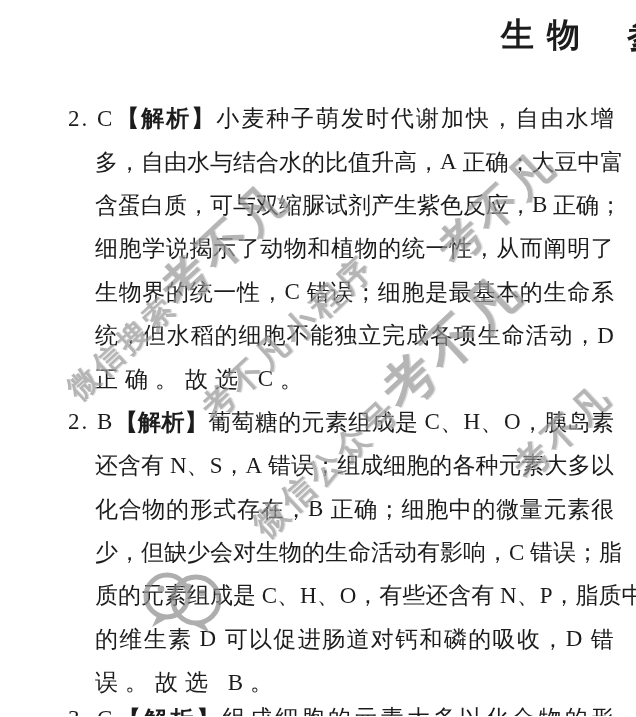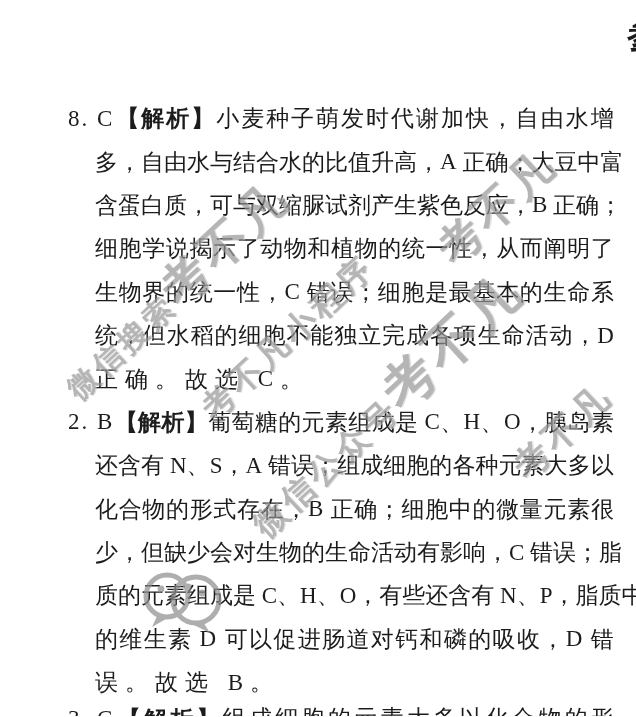--- a/index.html
+++ b/index.html
@@ -54,24 +54,25 @@
     text-shadow:1px 1px 0 #cfcfcf;
   }
   .wm .wm-pre { font-weight:700; }
   .logo-wm { position:absolute; z-index:5; opacity:.7; }
 </style>
 </head>
 <body>
 
 <div class="page">
 
+  <div class="page-title">生物</div>
   <div class="title-partial">参</div>
 
   <div class="answers">
-      <div class="line"><span class="latin">8. C</span><span class="label">【</span><span class="label">解</span><span class="label">析</span><span class="label">】</span><span>小</span><span>麦</span><span>种</span><span>子</span><span>萌</span><span>发</span><span>时</span><span>代</span><span>谢</span><span>加</span><span>快</span><span>，</span><span>自</span><span>由</span><span>水</span><span>增</span></div>
+      <div class="line"><span class="latin">2. C</span><span class="label">【</span><span class="label">解</span><span class="label">析</span><span class="label">】</span><span>小</span><span>麦</span><span>种</span><span>子</span><span>萌</span><span>发</span><span>时</span><span>代</span><span>谢</span><span>加</span><span>快</span><span>，</span><span>自</span><span>由</span><span>水</span><span>增</span></div>
       <div class="line indent"><span>多</span><span>，</span><span>自</span><span>由</span><span>水</span><span>与</span><span>结</span><span>合</span><span>水</span><span>的</span><span>比</span><span>值</span><span>升</span><span>高</span><span>，</span><span>A</span><span> </span><span>正</span><span>确</span><span>；</span><span>大</span><span>豆</span><span>中</span><span>富</span></div>
       <div class="line indent"><span>含</span><span>蛋</span><span>白</span><span>质</span><span>，</span><span>可</span><span>与</span><span>双</span><span>缩</span><span>脲</span><span>试</span><span>剂</span><span>产</span><span>生</span><span>紫</span><span>色</span><span>反</span><span>应</span><span>，</span><span>B</span><span> </span><span>正</span><span>确</span><span>；</span></div>
       <div class="line indent"><span>细</span><span>胞</span><span>学</span><span>说</span><span>揭</span><span>示</span><span>了</span><span>动</span><span>物</span><span>和</span><span>植</span><span>物</span><span>的</span><span>统</span><span>一</span><span>性</span><span>，</span><span>从</span><span>而</span><span>阐</span><span>明</span><span>了</span></div>
       <div class="line indent"><span>生</span><span>物</span><span>界</span><span>的</span><span>统</span><span>一</span><span>性</span><span>，</span><span>C</span><span> </span><span>错</span><span>误</span><span>；</span><span>细</span><span>胞</span><span>是</span><span>最</span><span>基</span><span>本</span><span>的</span><span>生</span><span>命</span><span>系</span></div>
       <div class="line indent"><span>统</span><span>，</span><span>但</span><span>水</span><span>稻</span><span>的</span><span>细</span><span>胞</span><span>不</span><span>能</span><span>独</span><span>立</span><span>完</span><span>成</span><span>各</span><span>项</span><span>生</span><span>命</span><span>活</span><span>动</span><span>，</span><span>D</span></div>
       <div class="line indent plain"><span>正</span><span>确</span><span>。</span><span>故</span><span>选</span><span> </span><span>C</span><span>。</span></div>
       <div class="line"><span class="latin">2. B</span><span class="label">【</span><span class="label">解</span><span class="label">析</span><span class="label">】</span><span>葡</span><span>萄</span><span>糖</span><span>的</span><span>元</span><span>素</span><span>组</span><span>成</span><span>是</span><span> </span><span>C</span><span>、</span><span>H</span><span>、</span><span>O</span><span>，</span><span>胰</span><span>岛</span><span>素</span></div>
       <div class="line indent"><span>还</span><span>含</span><span>有</span><span> </span><span>N</span><span>、</span><span>S</span><span>，</span><span>A</span><span> </span><span>错</span><span>误</span><span>；</span><span>组</span><span>成</span><span>细</span><span>胞</span><span>的</span><span>各</span><span>种</span><span>元</span><span>素</span><span>大</span><span>多</span><span>以</span></div>
       <div class="line indent"><span>化</span><span>合</span><span>物</span><span>的</span><span>形</span><span>式</span><span>存</span><span>在</span><span>，</span><span>B</span><span> </span><span>正</span><span>确</span><span>；</span><span>细</span><span>胞</span><span>中</span><span>的</span><span>微</span><span>量</span><span>元</span><span>素</span><span>很</span></div>
       <div class="line indent"><span>少</span><span>，</span><span>但</span><span>缺</span><span>少</span><span>会</span><span>对</span><span>生</span><span>物</span><span>的</span><span>生</span><span>命</span><span>活</span><span>动</span><span>有</span><span>影</span><span>响</span><span>，</span><span>C</span><span> </span><span>错</span><span>误</span><span>；</span><span>脂</span></div>

